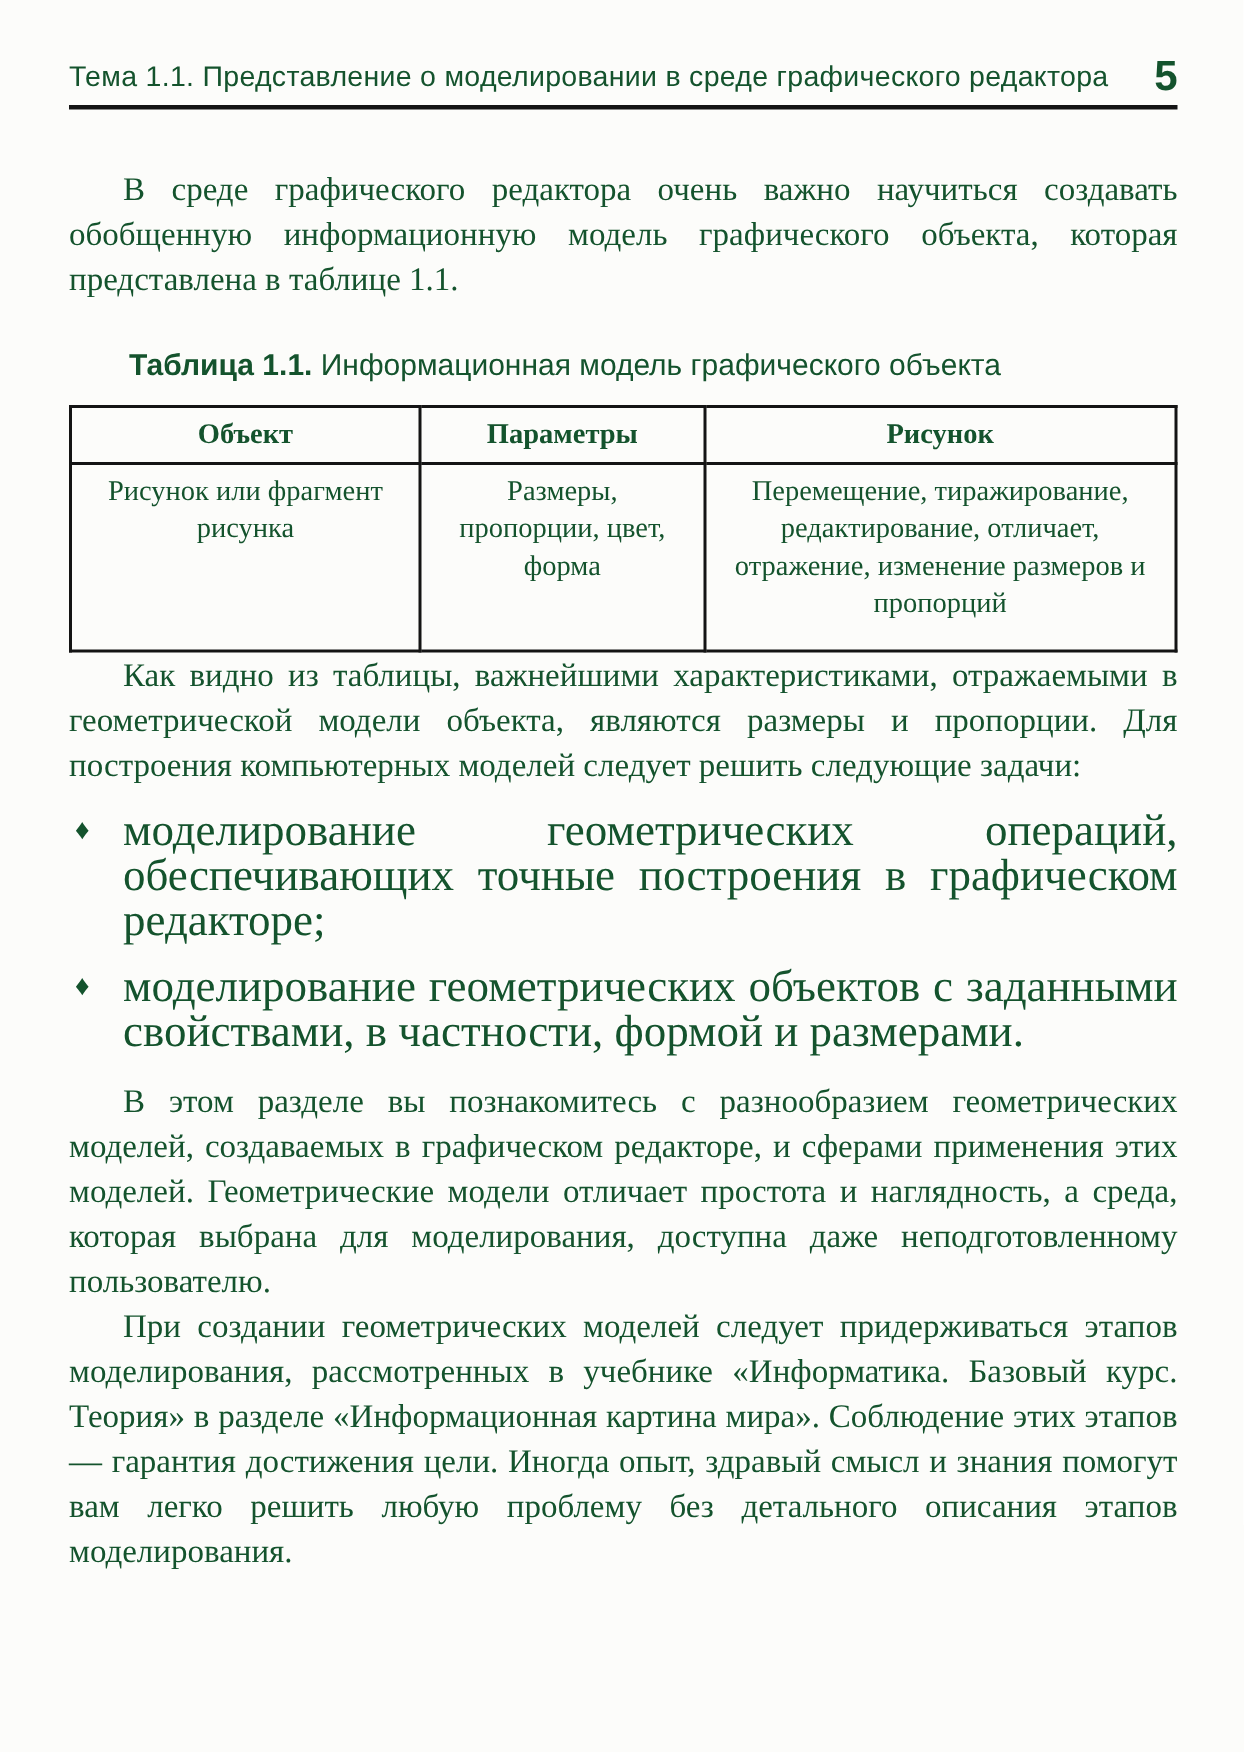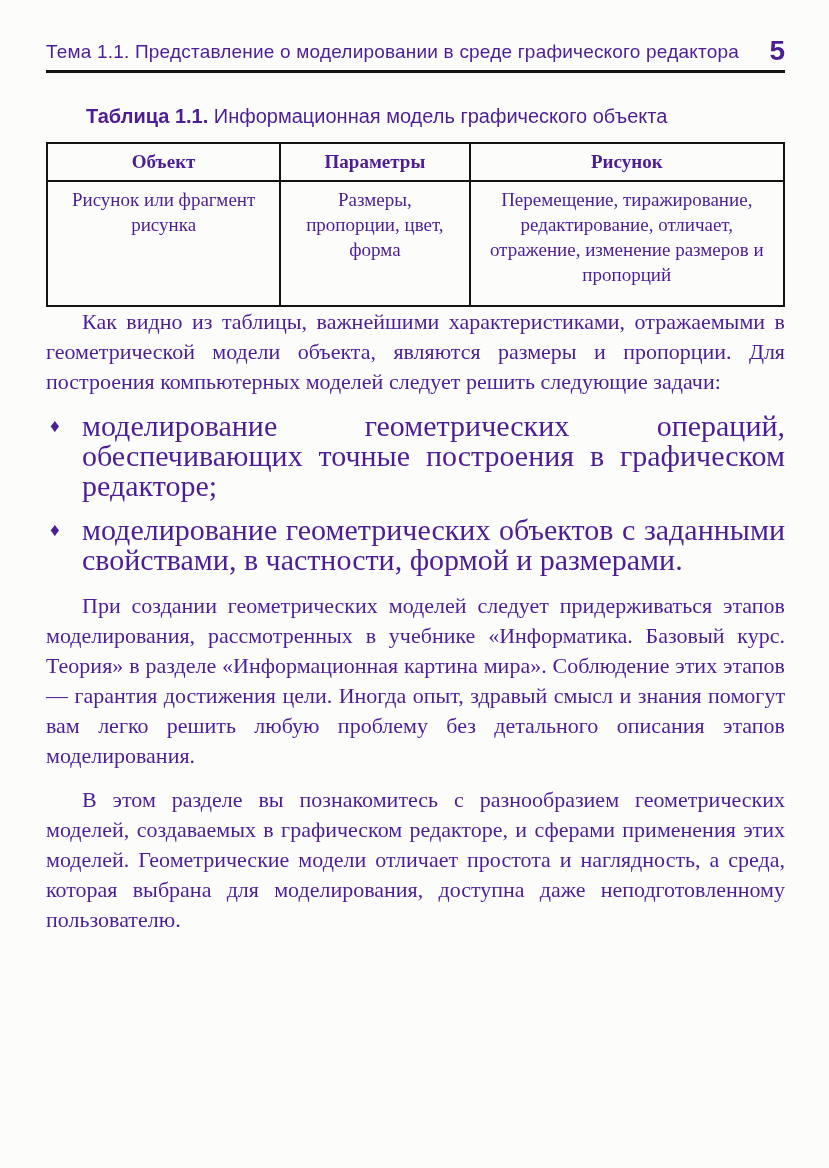--- a/index.html
+++ b/index.html
@@ -6,21 +6,21 @@
     margin: 0;
     padding: 0;
     background: #ffffff;
   }
   .page {
     position: relative;
     width: 829px;
     height: 1168px;
     box-sizing: border-box;
     background: #fcfcfa;
-    color: #4c1d95;
+    color: #14532d;
     font-family: "Liberation Serif", serif;
     padding: 38px 44px 0 46px;
     overflow: hidden;
   }
   
   .running-head {
     display: flex;
     justify-content: space-between;
     align-items: flex-end;
     font-family: "Liberation Sans", sans-serif;
@@ -103,20 +103,21 @@
 </head>
 <body>
 
 <div class="page">
 
   <div class="running-head">
     <span class="head-title">Тема 1.1. Представление о моделировании в среде графического редактора</span>
     <span class="page-number">5</span>
   </div>
 
+  <p class="para intro">В среде графического редактора очень важно научиться создавать обобщенную информационную модель графического объекта, которая представлена в таблице 1.1.</p>
 
   <div class="table-caption">
     <span class="caption-label">Таблица 1.1.</span><span class="caption-rest"> Информационная модель графического объекта</span>
   </div>
 
   <table class="model-table">
     <thead>
       <tr>
         <th class="col-object">Объект</th>
         <th class="col-params">Параметры</th>
@@ -138,17 +139,17 @@
     <li class="bullet-item">
       <span class="diamond">♦</span>
       <span class="bullet-text">моделирование геометрических операций, обеспечивающих точные построения в графическом редакторе;</span>
     </li>
     <li class="bullet-item">
       <span class="diamond">♦</span>
       <span class="bullet-text">моделирование геометрических объектов с заданными свойствами, в частности, формой и размерами.</span>
     </li>
   </ul>
 
+  <p class="para section-para">В этом разделе вы познакомитесь с разнообразием геометрических моделей, создаваемых в графическом редакторе, и сферами применения этих моделей. Геометрические модели отличает простота и наглядность, а среда, которая выбрана для моделирования, доступна даже неподготовленному пользователю.</p>
+
   <p class="para closing-para">При создании геометрических моделей следует придерживаться этапов моделирования, рассмотренных в учебнике «Информатика. Базовый курс. Теория» в разделе «Информационная картина мира». Соблюдение этих этапов — гарантия достижения цели. Иногда опыт, здравый смысл и знания помогут вам легко решить любую проблему без детального описания этапов моделирования.</p>
-
-  <p class="para section-para">В этом разделе вы познакомитесь с разнообразием геометрических моделей, создаваемых в графическом редакторе, и сферами применения этих моделей. Геометрические модели отличает простота и наглядность, а среда, которая выбрана для моделирования, доступна даже неподготовленному пользователю.</p>
 
 </div>
 
 </body></html>

